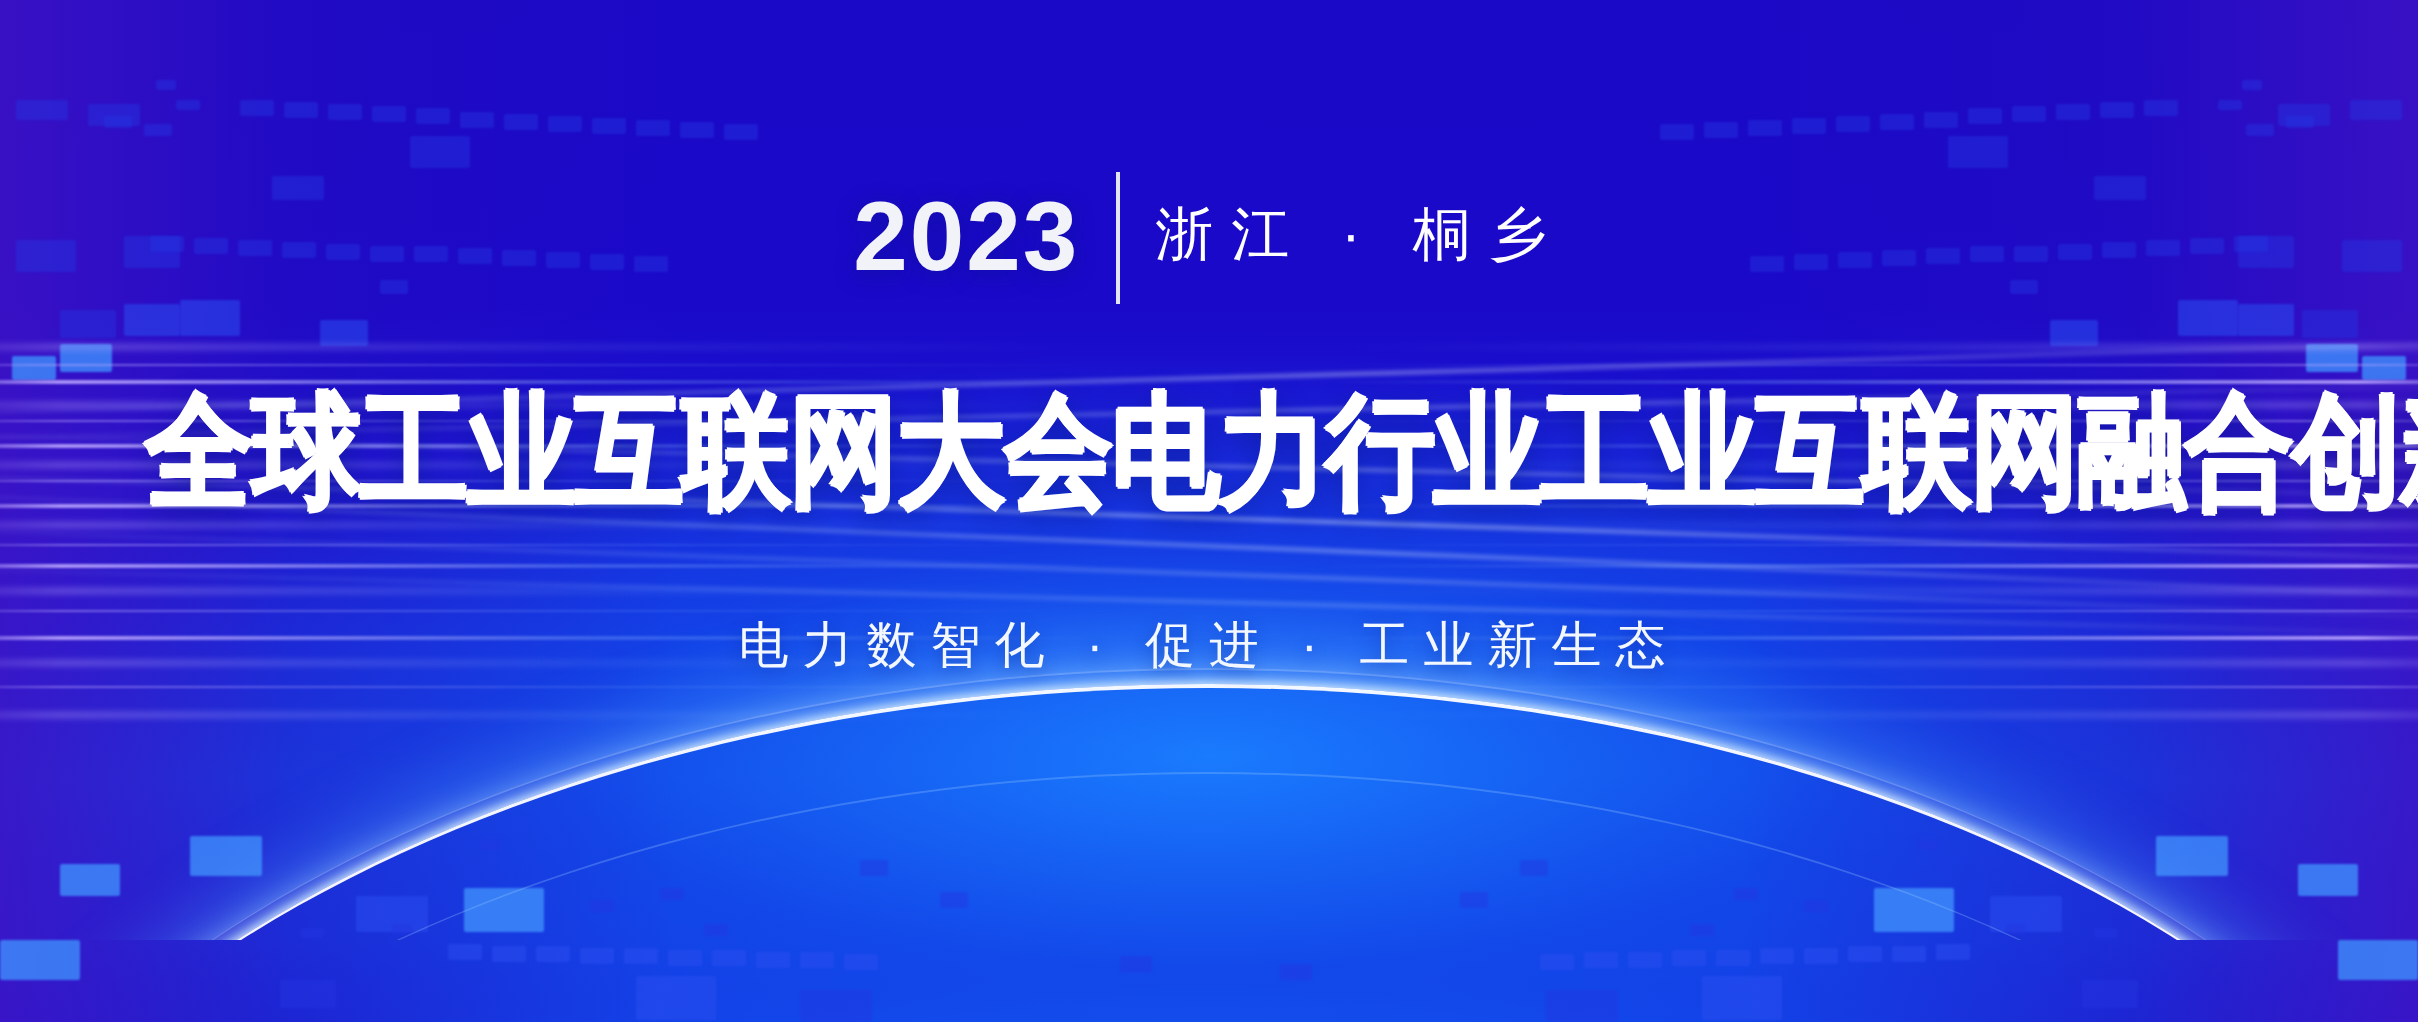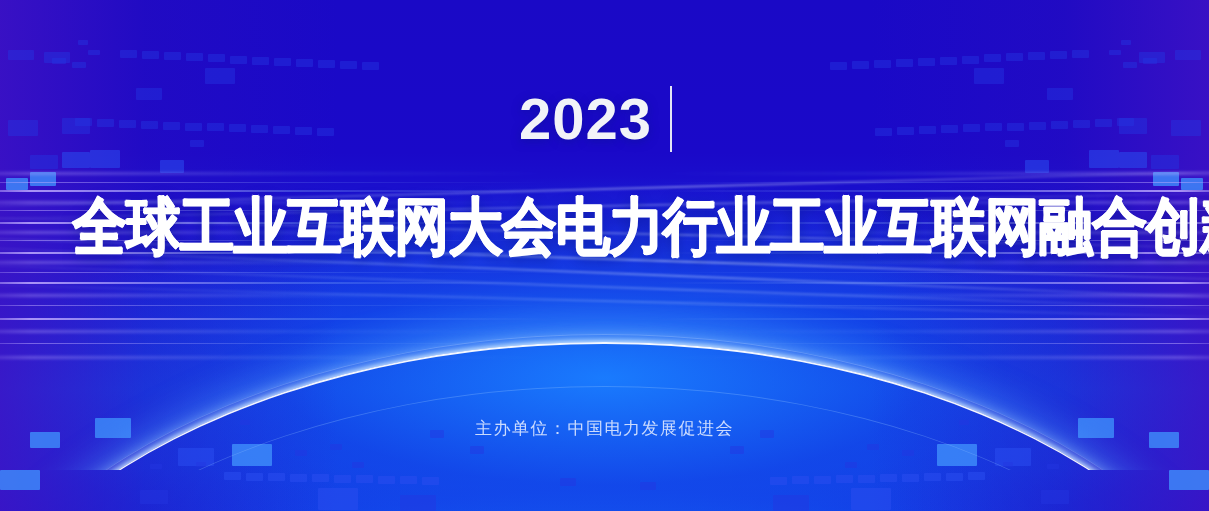--- a/index.html
+++ b/index.html
@@ -115,21 +115,21 @@
   .datebar {
     position: absolute;
     top: 86px;
     left: 0; right: 0;
     display: flex;
     justify-content: center;
     align-items: center;
     gap: 18px;
   }
   .year {
-    font-size: 58px;
+    font-size: 49px;
     font-weight: 700;
     color: #f2f3f8;
     letter-spacing: 1px;
     line-height: 1;
     font-family: "Liberation Sans", "DejaVu Sans", sans-serif;
     text-shadow: 0 2px 10px rgba(10,20,140,.5);
   }
   .divider {
     width: 2px;
     height: 66px;
@@ -385,22 +385,23 @@
     <div class="arc"></div>
     <div class="arc lower"></div>
   </div>
 
   <div class="content">
 
     <div class="datebar">
       <div class="year">2023</div>
       <div class="divider"></div>
       <div class="place-col">
+        <div class="place">浙江 · 桐乡</div>
       </div>
     </div>
 
     <div class="headline">全球工业互联网大会电力行业工业互联网融合创新应用论坛</div>
 
-
-    <div class="organizer">主办单位：中国电力发展促进会</div>
+    <div class="subtitle">电力数智化 · 促进 · 工业新生态</div>
+
 
   </div>
 </div>
 
 </body></html>

